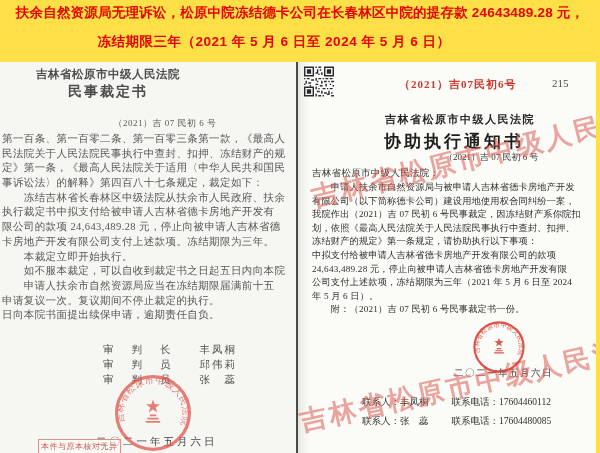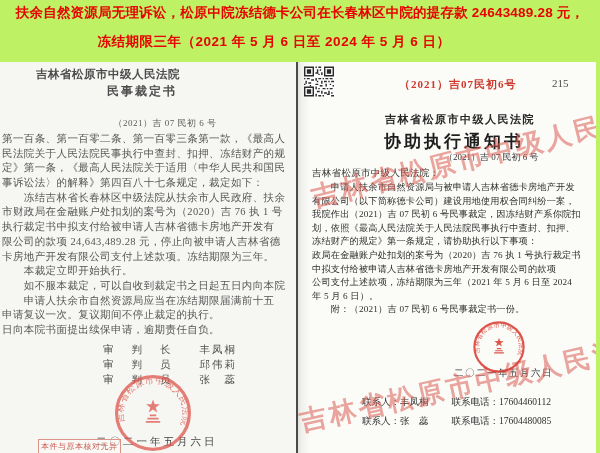--- a/index.html
+++ b/index.html
@@ -1,33 +1,33 @@
 <!DOCTYPE html>
 <html><head>
 <meta charset="utf-8">
 <style>
   html,body{margin:0;padding:0;background:#ffffff;}
-  .canvas{position:relative;width:600px;height:453px;background:#bef264;overflow:hidden;
+  .canvas{position:relative;width:600px;height:453px;background:#fde047;overflow:hidden;
           font-family:"Liberation Serif",serif;}
 
   
   .hdr{position:absolute;left:0;top:0;width:600px;text-align:center;
        font-family:"Liberation Sans",sans-serif;font-weight:bold;color:#e60300;}
   .hdr-l1{position:absolute;left:0;top:4px;width:600px;font-size:13.5px;letter-spacing:.2px;}
   .hdr-l2{position:absolute;left:0;top:33px;width:548px;font-size:13.5px;letter-spacing:.5px;}
 
   
   .page{position:absolute;top:62px;height:391px;overflow:hidden;}
 
   
   .page.left{left:0;width:301px;background:#f6f6f3;}
   .ld-court{position:absolute;left:0;top:5px;width:216px;text-align:center;
             font-size:11.5px;font-weight:bold;color:#4c4c4c;letter-spacing:.5px;}
   .ld-type{position:absolute;left:0;top:21px;width:216px;text-align:center;
-           font-size:12px;font-weight:bold;color:#4c4c4c;letter-spacing:2px;margin-left:34px;}
+           font-size:14px;font-weight:bold;color:#4c4c4c;letter-spacing:2px;}
   .ld-case{position:absolute;left:90px;top:55px;width:150px;text-align:center;
            font-size:9px;color:#5a5a5a;letter-spacing:.5px;}
   .ld-body{position:absolute;left:2px;top:70px;width:292px;color:#565656;
            font-size:10.5px;letter-spacing:.4px;filter:blur(.3px);}
   .ld-body .bl{height:14.7px;line-height:14.7px;white-space:nowrap;}
   .sig{position:absolute;left:103px;top:281px;width:134px;color:#4e4e4e;filter:blur(.25px);}
   .sig-row{display:flex;justify-content:space-between;height:15.2px;font-size:10.5px;}
   .sig-role{letter-spacing:18px;white-space:nowrap;}
   .sig-name{letter-spacing:2px;white-space:nowrap;}
   .ld-date{position:absolute;left:96px;top:373px;font-size:10.5px;color:#454545;
@@ -85,21 +85,20 @@
     <div class="ld-court">吉林省松原市中级人民法院</div>
     <div class="ld-type">民事裁定书</div>
     <div class="ld-case">（2021）吉 07 民初 6 号</div>
 
     <div class="ld-body">
       <div class="bl">第一百条、第一百零二条、第一百零三条第一款，《最高人</div>
       <div class="bl">民法院关于人民法院民事执行中查封、扣押、冻结财产的规</div>
       <div class="bl">定》第一条，《最高人民法院关于适用〈中华人民共和国民</div>
       <div class="bl">事诉讼法〉的解释》第四百八十七条规定，裁定如下：</div>
       <div class="bl">　　冻结吉林省长春林区中级法院从扶余市人民政府、扶余</div>
-      <div class="bl">市财政局在金融账户处扣划的案号为（2020）吉 76 执 1 号</div>
       <div class="bl">执行裁定书中拟支付给被申请人吉林省德卡房地产开发有</div>
       <div class="bl">限公司的款项 24,643,489.28 元，停止向被申请人吉林省德</div>
       <div class="bl">卡房地产开发有限公司支付上述款项。冻结期限为三年。</div>
       <div class="bl">　　本裁定立即开始执行。</div>
       <div class="bl">　　如不服本裁定，可以自收到裁定书之日起五日内向本院</div>
       <div class="bl">　　申请人扶余市自然资源局应当在冻结期限届满前十五</div>
       <div class="bl">申请复议一次。复议期间不停止裁定的执行。</div>
       <div class="bl">日向本院书面提出续保申请，逾期责任自负。</div>
     </div>
 
@@ -155,22 +154,22 @@
     <div class="rd-type">协助执行通知书</div>
     <div class="rd-case">（2021）吉 07 民初 6 号</div>
     <div class="rd-recipient">吉林省松原市中级人民法院：</div>
 
     <div class="rd-body">
       <div class="bl">　　申请人扶余市自然资源局与被申请人吉林省德卡房地产开发</div>
       <div class="bl">有限公司（以下简称德卡公司）建设用地使用权合同纠纷一案，</div>
       <div class="bl">我院作出（2021）吉 07 民初 6 号民事裁定，因冻结财产系你院扣</div>
       <div class="bl">划，依照《最高人民法院关于人民法院民事执行中查封、扣押、</div>
       <div class="bl">冻结财产的规定》第一条规定，请协助执行以下事项：</div>
-      <div class="bl">政局在金融账户处扣划的案号为（2020）吉 76 执 1 号执行裁定书</div>
       <div class="bl">中拟支付给被申请人吉林省德卡房地产开发有限公司的款项</div>
+      <div class="bl">24,643,489.28 元，停止向被申请人吉林省德卡房地产开发有限</div>
       <div class="bl">公司支付上述款项，冻结期限为三年（2021 年 5 月 6 日至 2024</div>
       <div class="bl">年 5 月 6 日）。</div>
       <div class="bl">　　附：（2021）吉 07 民初 6 号民事裁定书一份。</div>
     </div>
 
     <div class="rd-date">二〇二一年五月六日</div>
 
     <div class="contact c1">
       <span><span>联系人：</span><span>丰凤桐</span></span>
       <span><span>联系电话：</span><span>17604460112</span></span>

